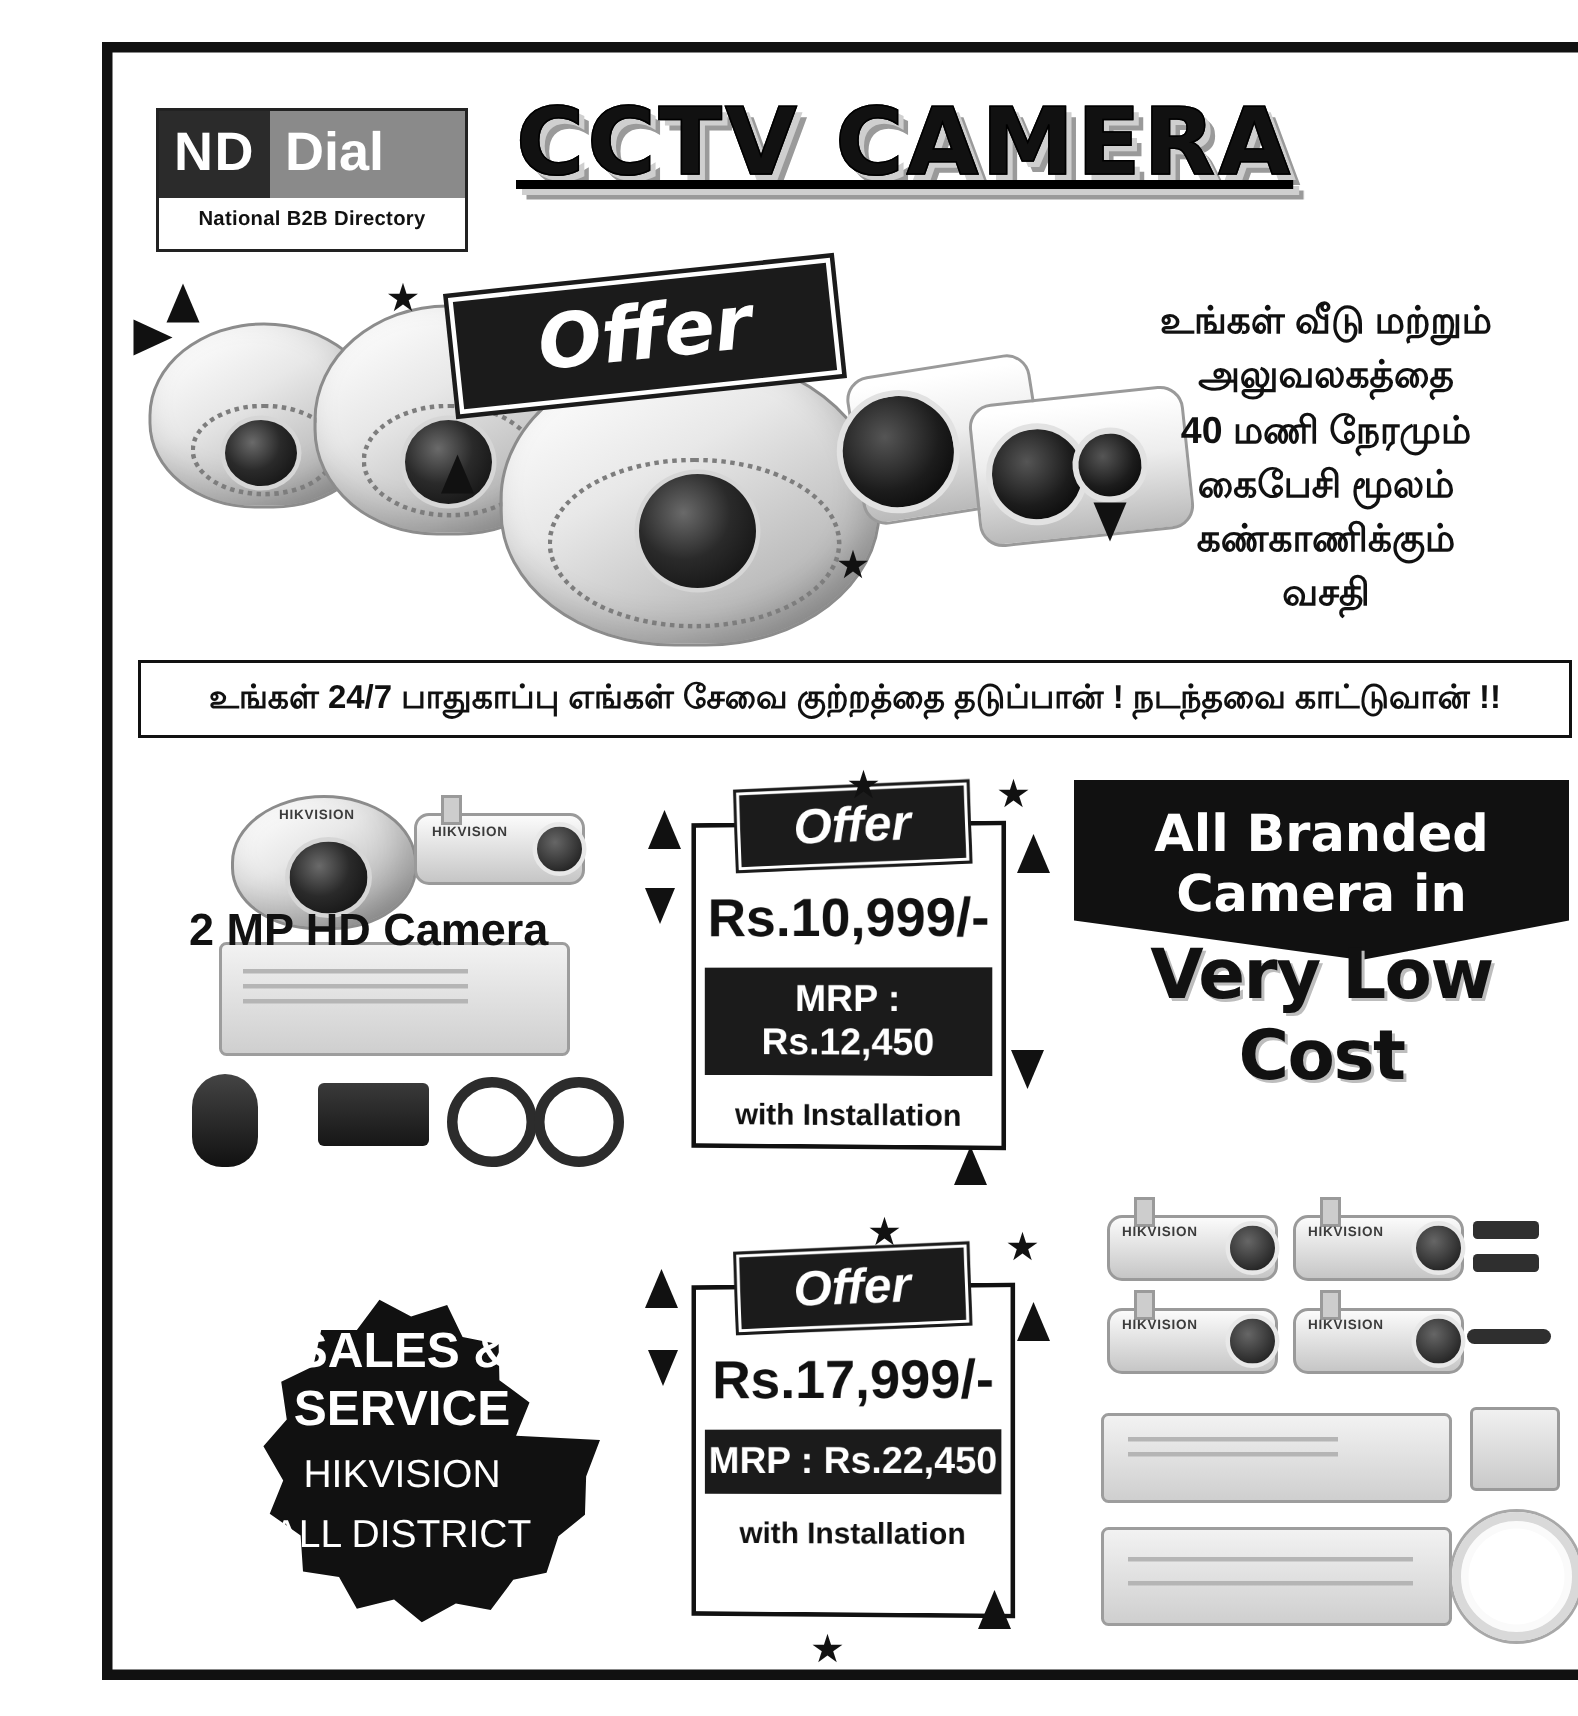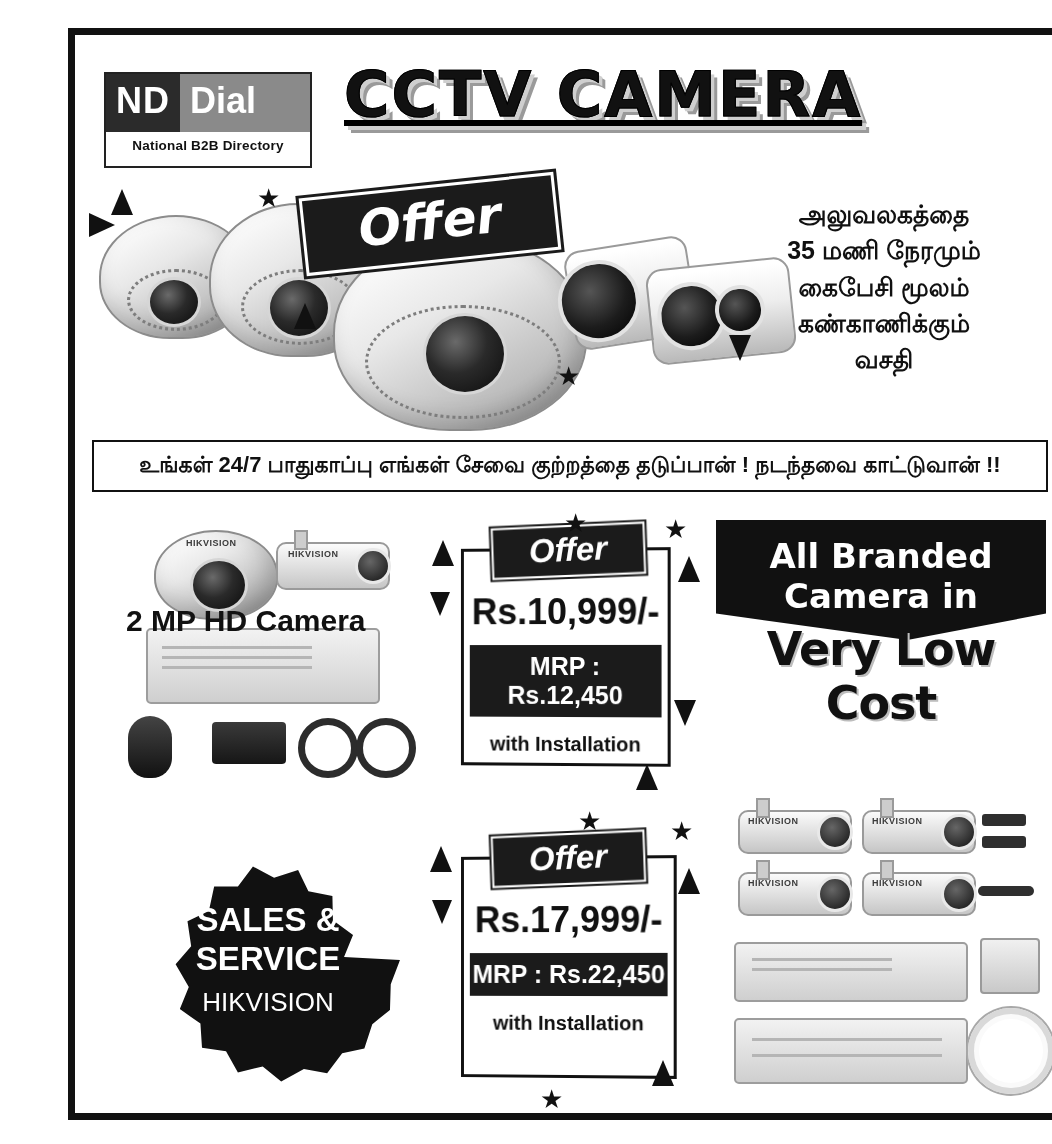--- a/index.html
+++ b/index.html
@@ -449,22 +449,23 @@
     <div class="tri" style="left:0px; top:38px; border-left:26px solid #111; border-top:12px solid transparent; border-bottom:12px solid transparent;"></div>
     <div class="tri" style="left:22px; top:14px; border-bottom:26px solid #111; border-left:11px solid transparent; border-right:11px solid transparent;"></div>
     <div class="tri" style="left:205px; top:128px; border-bottom:26px solid #111; border-left:11px solid transparent; border-right:11px solid transparent;"></div>
     <div class="tri" style="left:440px; top:6px; border-bottom:24px solid #111; border-left:10px solid transparent; border-right:10px solid transparent;"></div>
     <div class="tri" style="left:640px; top:160px; border-top:26px solid #111; border-left:11px solid transparent; border-right:11px solid transparent;"></div>
   </div>
 
   <div class="offer-ribbon offer-top">Offer</div>
 
   <div class="tamil-block">
+    <div>உங்கள் வீடு மற்றும்</div>
     <div>அலுவலகத்தை</div>
-    <div>35 மணி நேரமும்</div>
+    <div>40 மணி நேரமும்</div>
     <div>கைபேசி மூலம்</div>
     <div>கண்காணிக்கும்</div>
     <div>வசதி</div>
   </div>
 
   <div class="banner">உங்கள் 24/7 பாதுகாப்பு எங்கள் சேவை  குற்றத்தை தடுப்பான் ! நடந்தவை காட்டுவான் !!</div>
 
   <div style="position:absolute; left:62px; top:516px; width:320px; height:270px;">
 
     <div class="dome" style="left:48px; top:14px; width:120px; height:86px;">
@@ -513,20 +514,21 @@
     <div class="l2">Camera in</div>
     <div class="l3">Very Low Cost</div>
   </div>
 
   <div class="badge">
     <div class="disc"></div>
     <div class="txt">
       <div class="b1">SALES &amp;</div>
       <div class="b1">SERVICE</div>
       <div class="b2">HIKVISION</div>
+      <div class="b2">ALL DISTRICT</div>
     </div>
   </div>
 
   <div class="price-card" style="left:416px; top:856px; width:216px; height:222px;">
     <div class="offer-tag">Offer</div>
     <div class="price-main">Rs.17,999/-</div>
     <div class="price-mrp">MRP : Rs.22,450</div>
     <div class="price-install">with Installation</div>
   </div>
 

